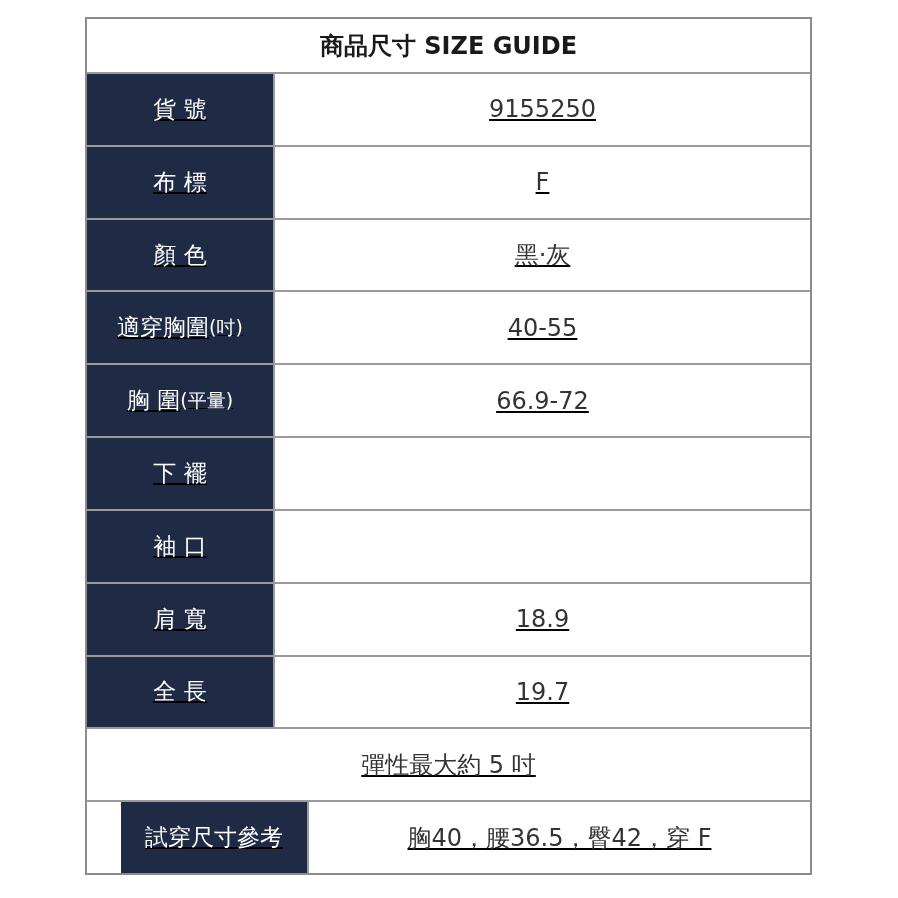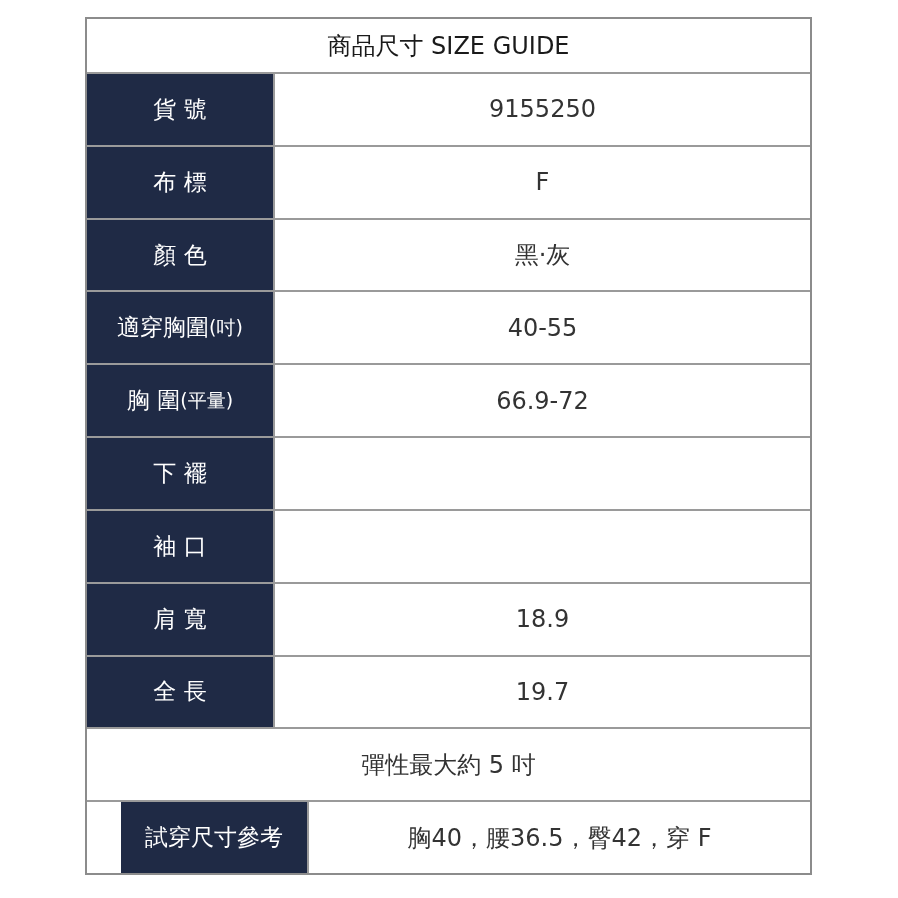--- a/index.html
+++ b/index.html
@@ -21,30 +21,31 @@
     background: #ffffff;
     display: flex;
     flex-direction: column;
   }
   .header-row {
     flex: 0 0 53px;
     display: flex;
     align-items: center;
     justify-content: center;
     font-size: 24px;
-    font-weight: normal;
+    font-weight: bold;
     color: #1a1a1a;
     border-bottom: 2px solid #9a9a9a;
     background: #ffffff;
   }
   .row {
     flex: 1 1 0;
     display: flex;
     border-bottom: 2px solid #9a9a9a;
     min-height: 0;
+    text-decoration: underline;
   }
   .row:last-child {
     border-bottom: none;
     margin-left: 34px;
   }
   .label-cell {
     flex: 0 0 186px;
     background: #1f2a45;
     color: #ffffff;
     display: flex;

